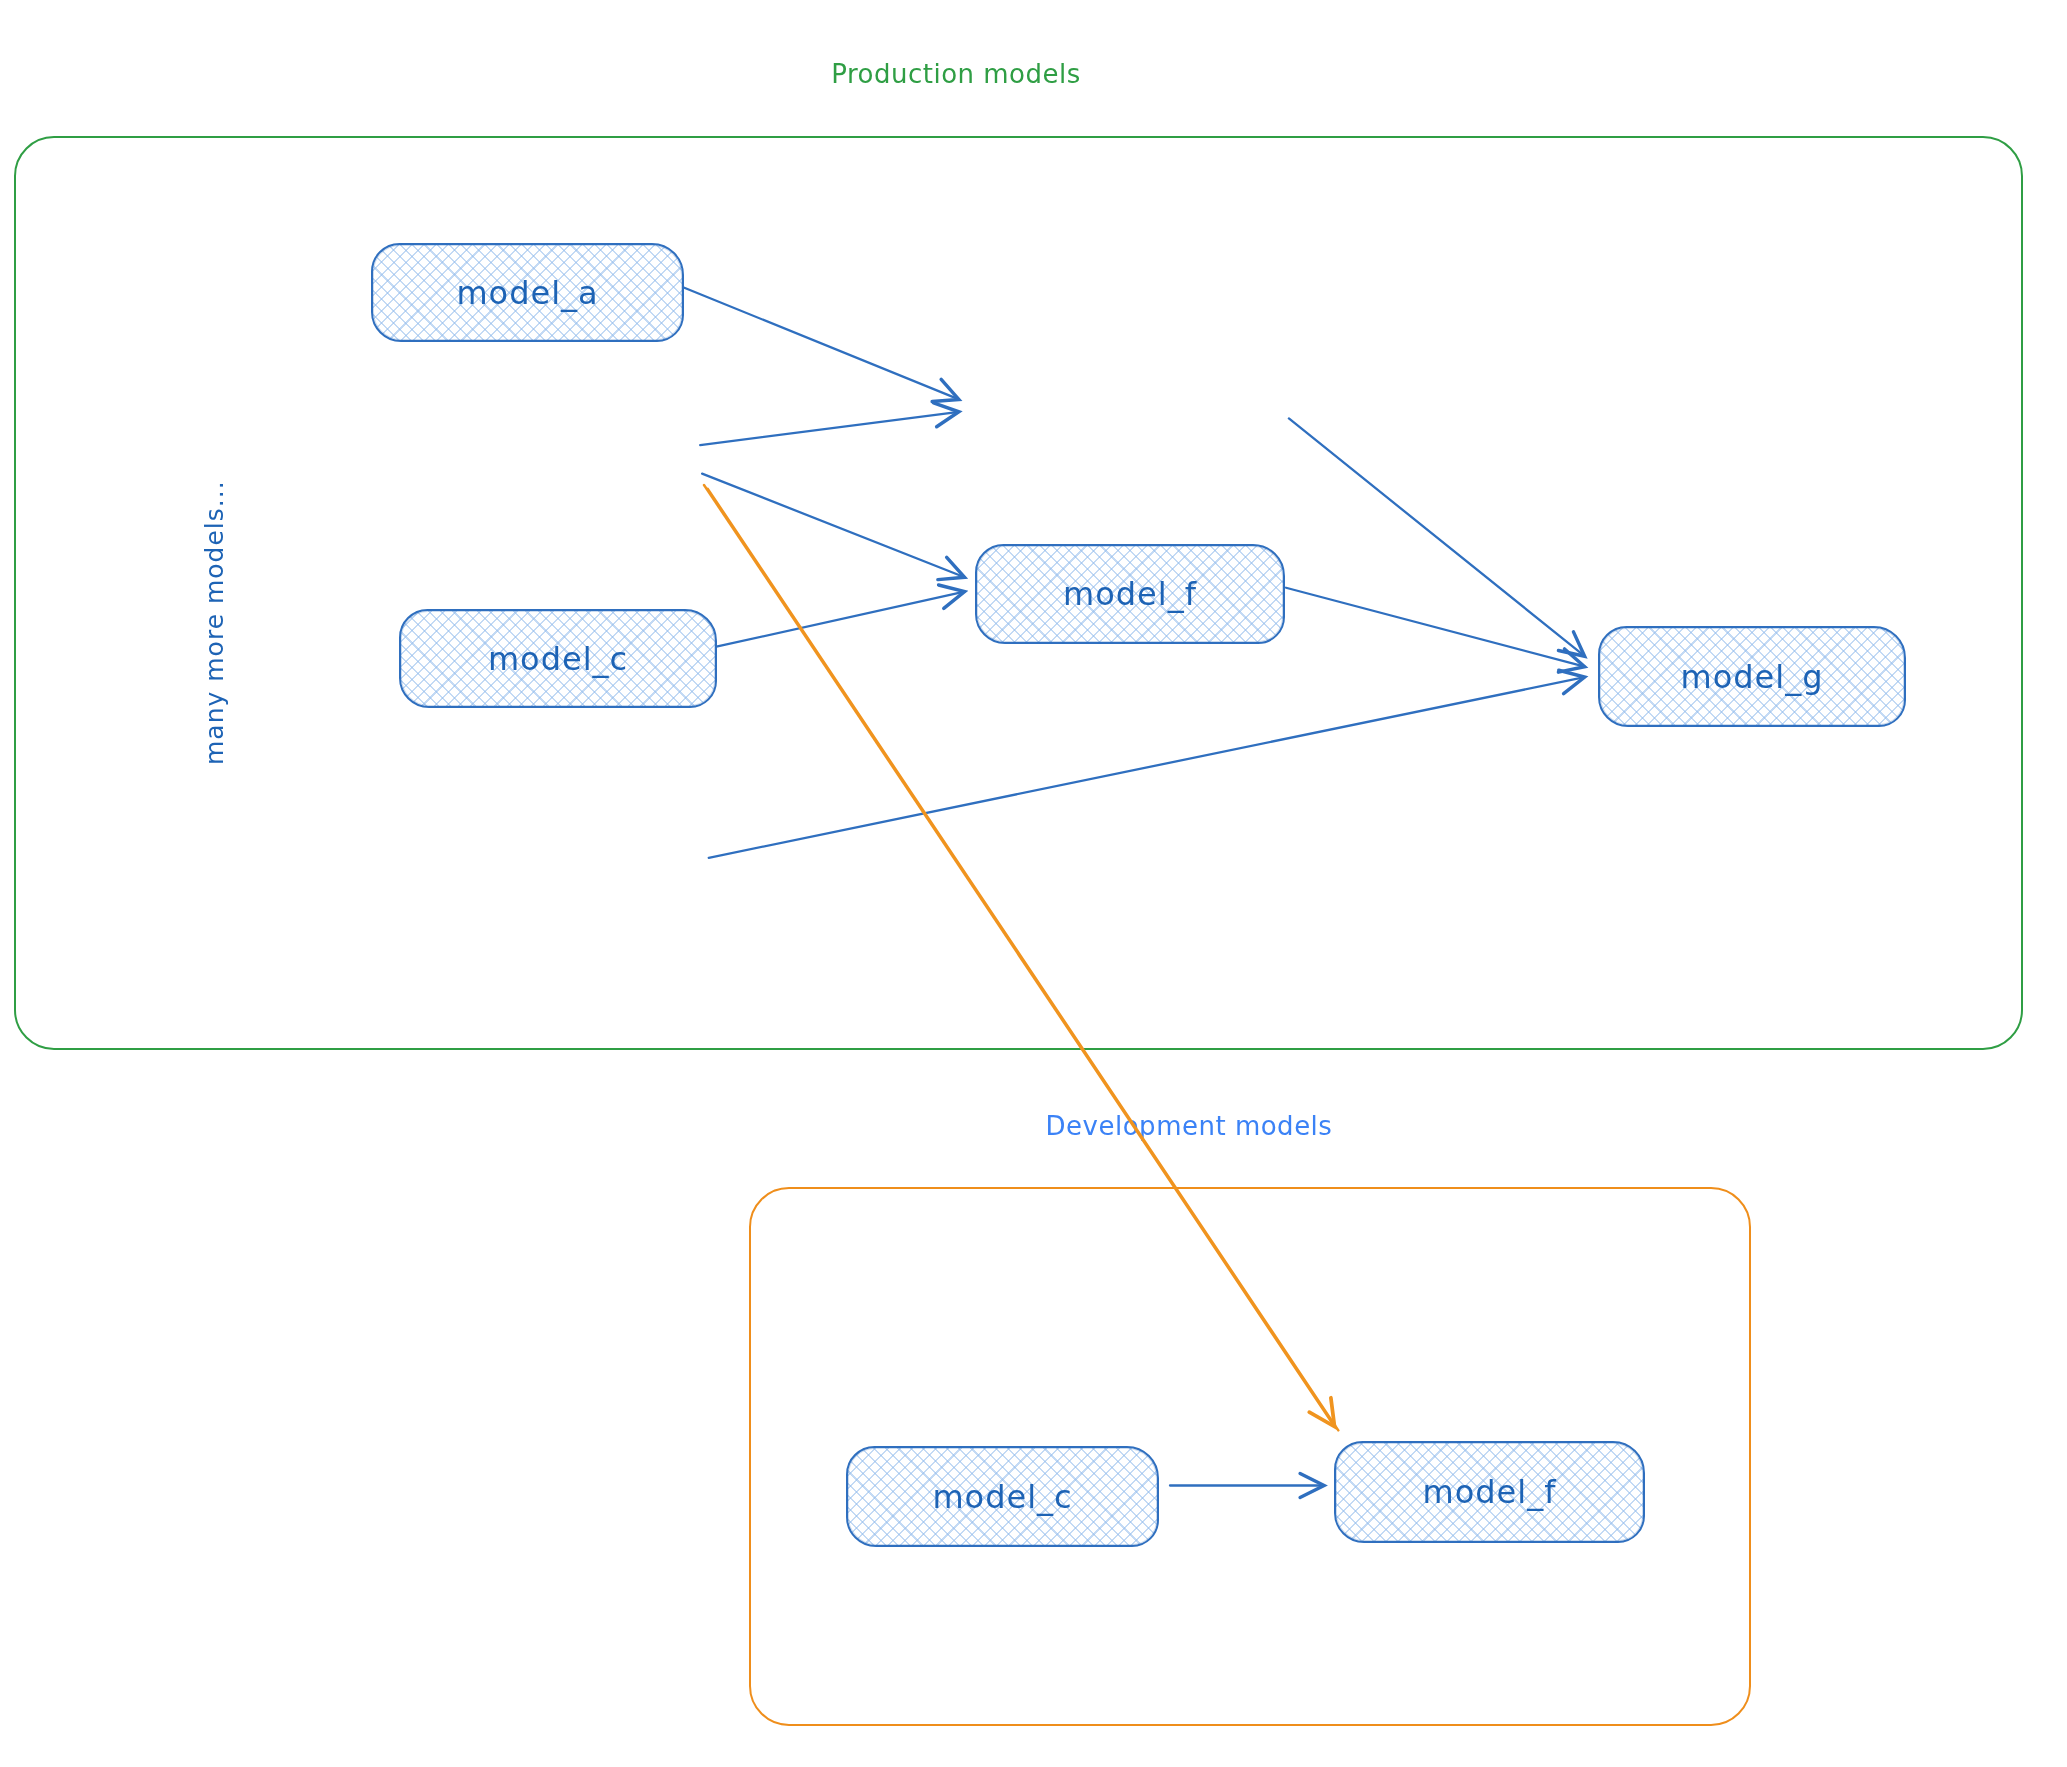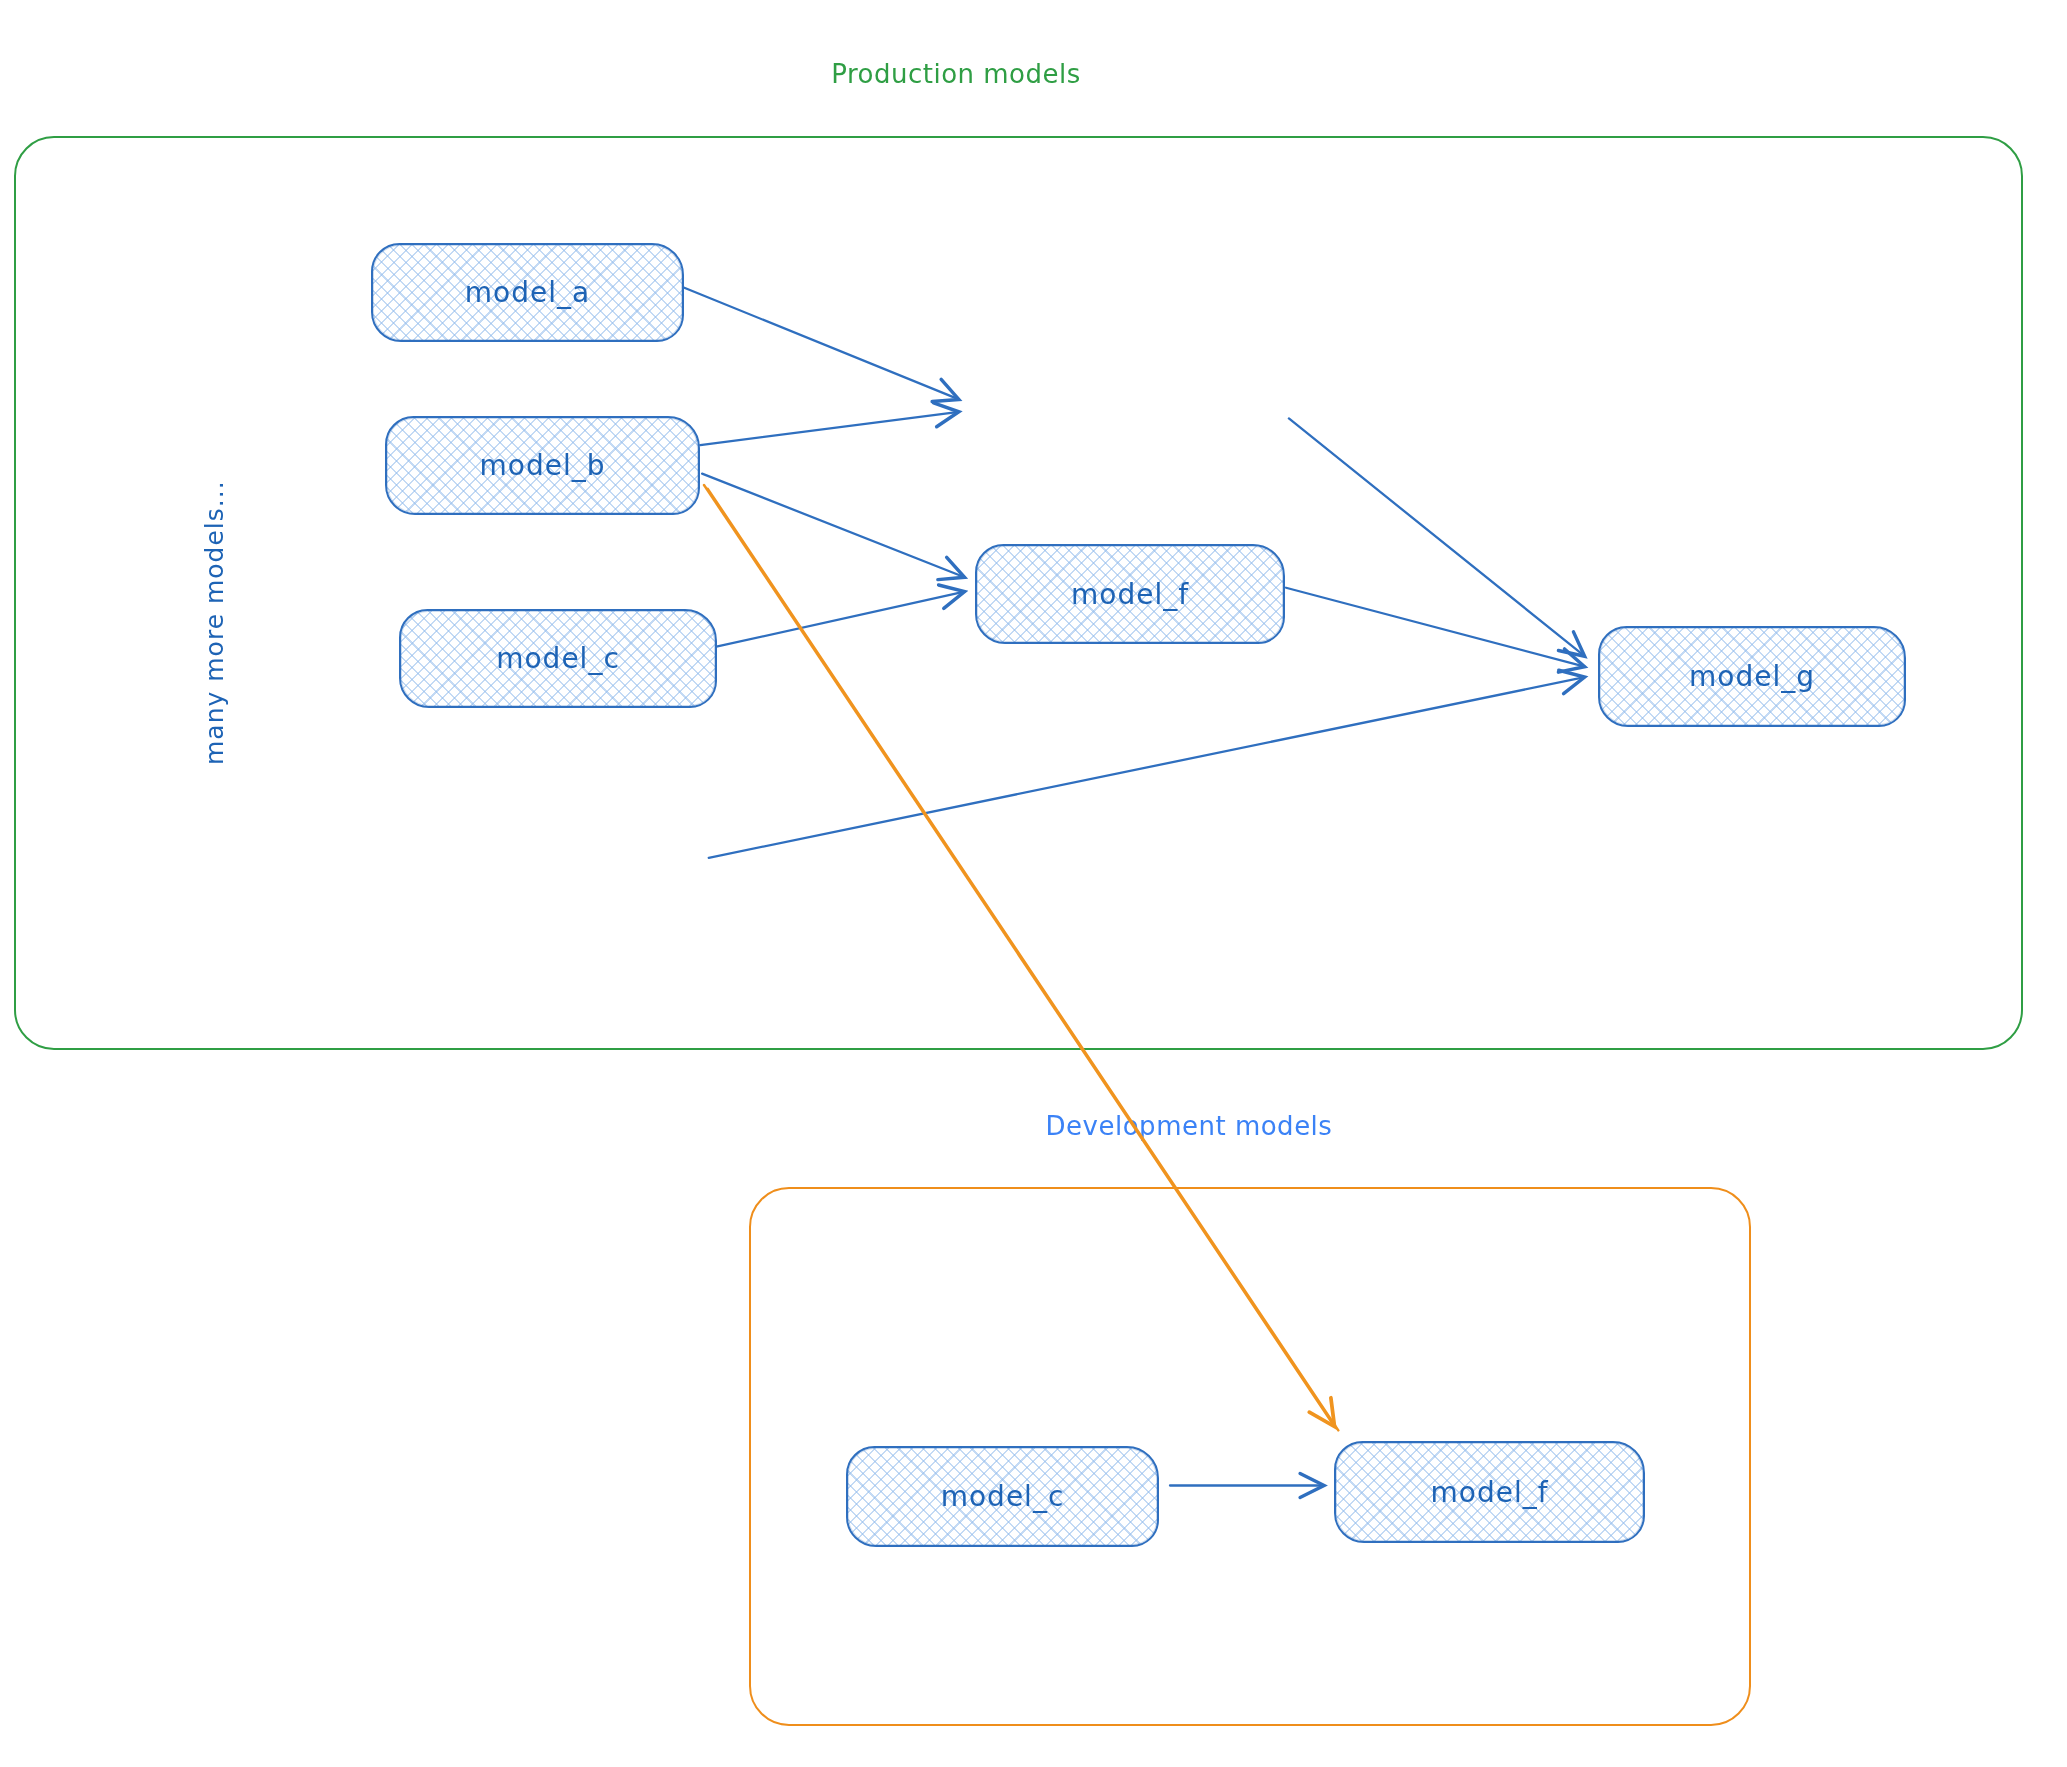--- a/index.html
+++ b/index.html
@@ -32,21 +32,21 @@
     border:2.4px solid #2f6fbf;
     border-radius:28.5px 32px 27px 30px;
     display:flex;align-items:center;justify-content:center;
     background:
       repeating-linear-gradient(45deg, rgba(147,188,236,0.55) 0px, rgba(147,188,236,0.55) 1.5px, transparent 1.5px, transparent 8.6px),
       repeating-linear-gradient(-45deg, rgba(147,188,236,0.55) 0px, rgba(147,188,236,0.55) 1.5px, transparent 1.5px, transparent 8.6px),
       #ffffff;
     box-shadow:inset 0 0 0 1px rgba(47,111,191,0.25);
   }
   .node-label{
-    font-size:28px;
+    font-size:32px;
     color:#1d63b5;
     letter-spacing:1px;
     white-space:nowrap;
   }
   .vtext{
     position:absolute;
     left:200px; top:480px; height:285px;
     writing-mode:vertical-rl;
     transform:rotate(180deg);
     font-size:25px;
@@ -66,23 +66,20 @@
 
 <div class="canvas">
 
   <div class="frame-title production" style="left:766px; top:59px; width:380px;">Production models</div>
   <div class="frame production" style="left:14.3px; top:136px; width:2005px; height:910px;"></div>
 
   <div class="vtext">many more models...</div>
 
   <div class="node" style="left:371px; top:243px; width:309px; height:95px;">
     <span class="node-label">model_a</span>
-  </div>
-  <div class="node" style="left:385px; top:416px; width:311px; height:95px;">
-    <span class="node-label">model_b</span>
   </div>
   <div class="node" style="left:399px; top:609px; width:314px; height:95px;">
     <span class="node-label">model_c</span>
   </div>
   <div class="node" style="left:975px; top:544px; width:306px; height:96px;">
     <span class="node-label">model_f</span>
   </div>
   <div class="node" style="left:1598px; top:626px; width:304px; height:97px;">
     <span class="node-label">model_g</span>
   </div>

